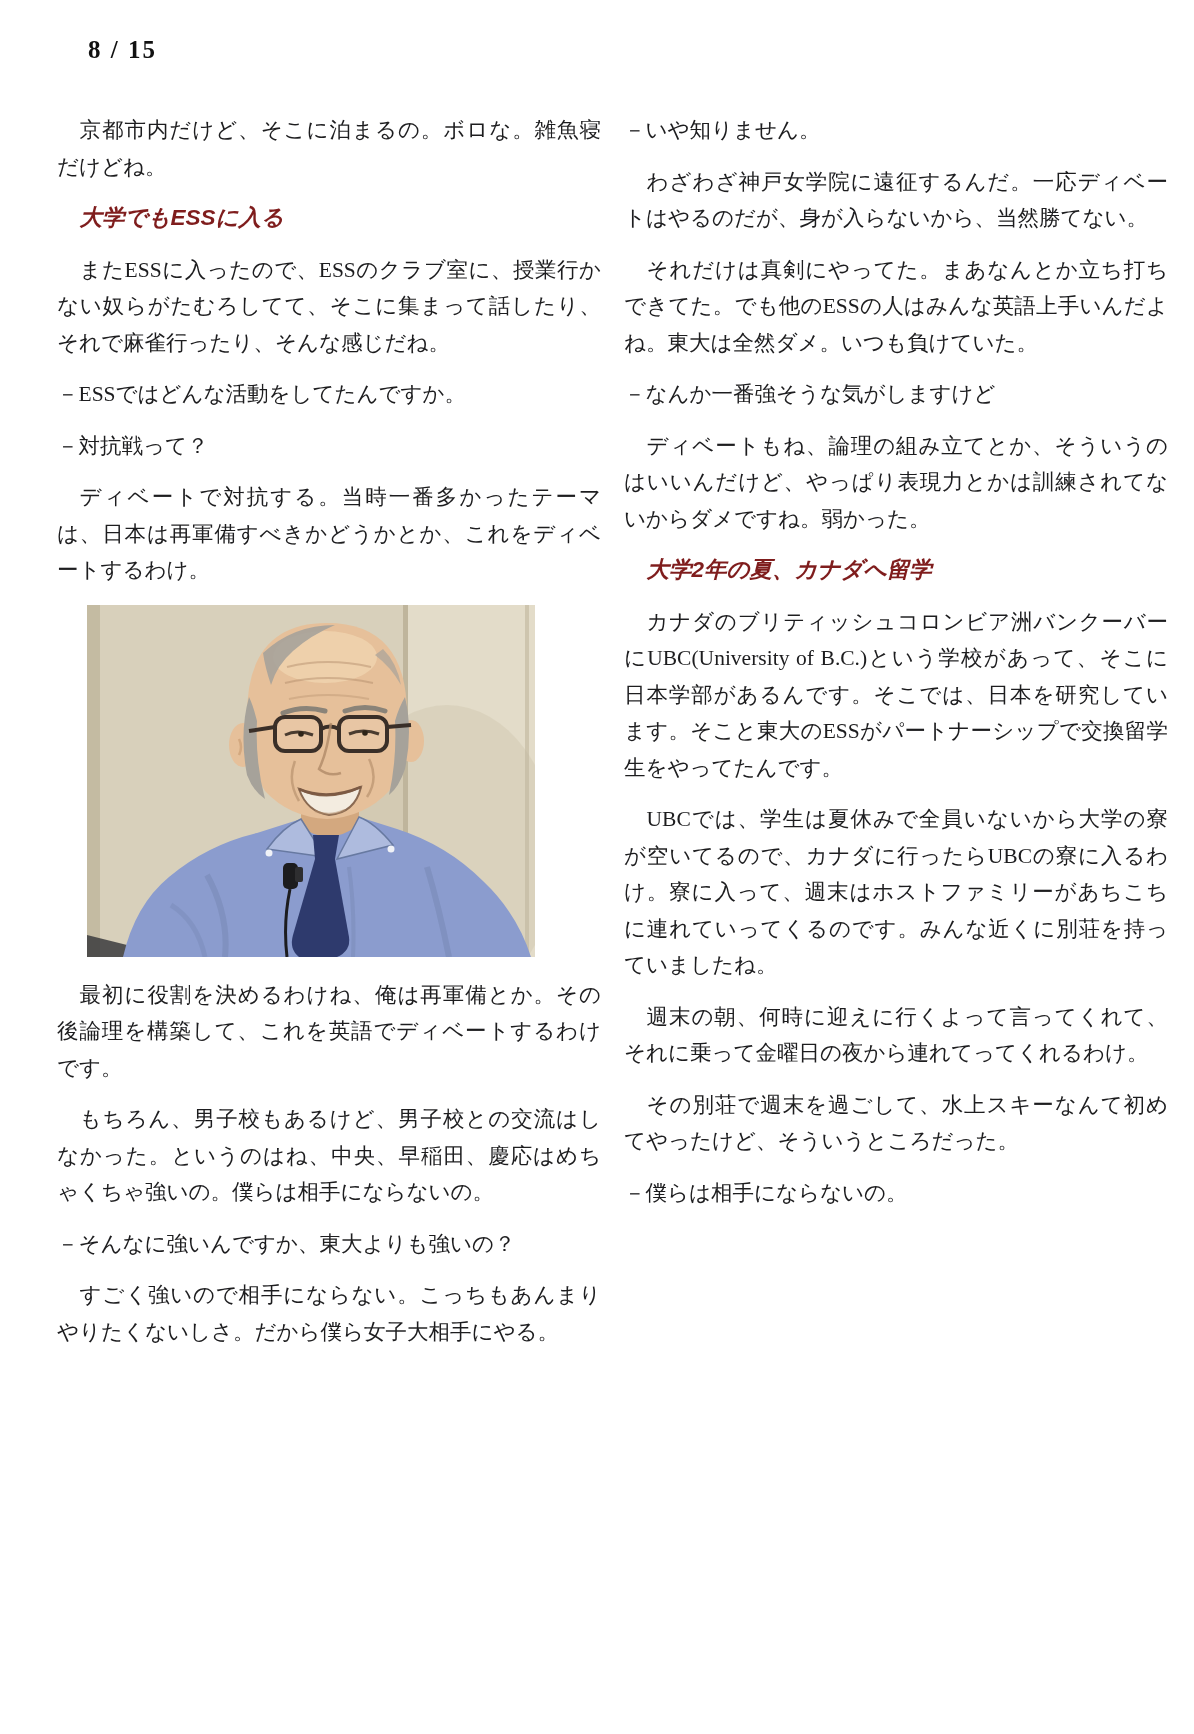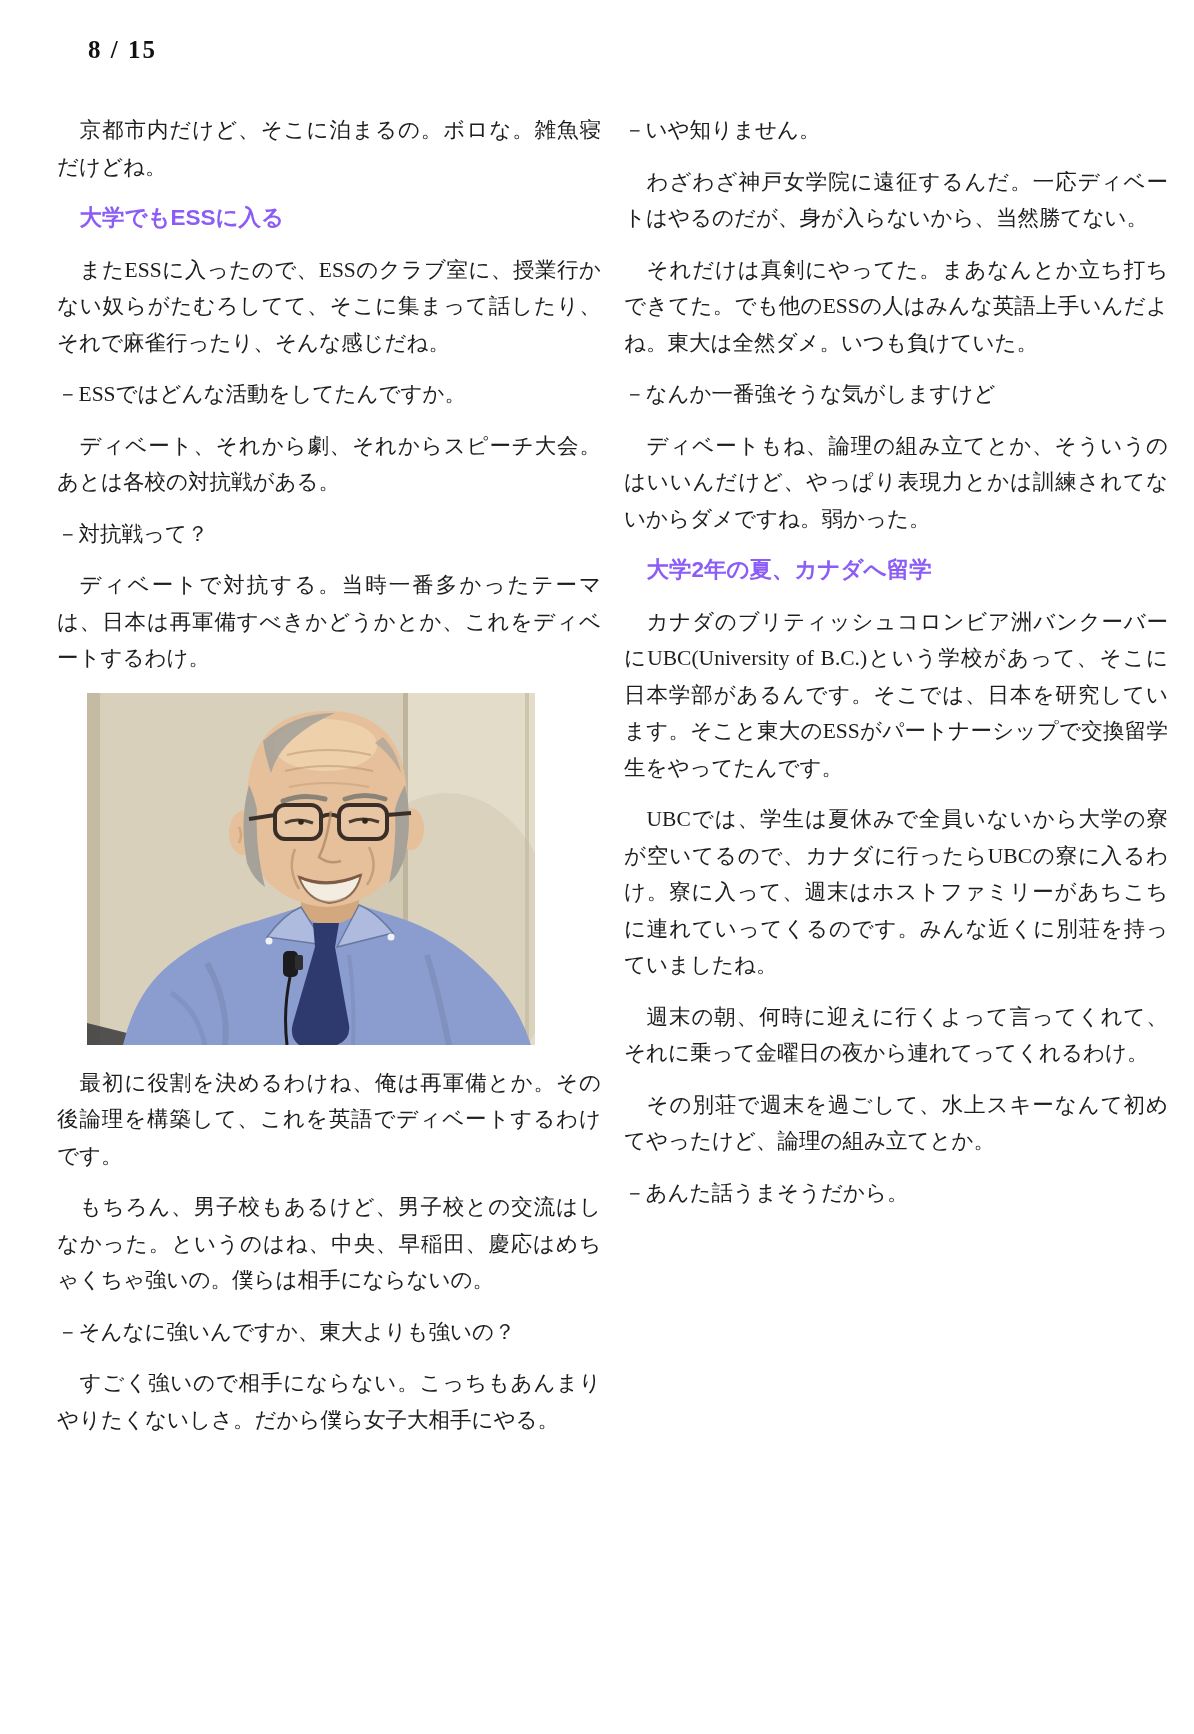--- a/index.html
+++ b/index.html
@@ -36,22 +36,23 @@
     text-align: justify;
   }
   .column p, .column h3 { margin: 0 0 15px 0; }
   .paragraph { text-indent: 1.05em; }
   .question  { text-indent: 0; }
   .heading {
     font-family: "Liberation Sans", "DejaVu Sans", sans-serif;
     font-size: 22.5px;
     font-weight: bold;
     text-indent: 1em;
-    color: #8b5cf6;
+    color: #7f1d1d;
     margin: 6px 0 18px 0;
+    font-style: italic;
   }
   figure.photo {
     margin: 16px 0 20px 30px;
     padding: 0;
     width: 448px;
     height: 352px;
     line-height: 0;
   }
   figure.photo svg { display: block; }
 </style>
@@ -59,21 +60,20 @@
 <body>
 
 <div class="page">
   <div class="page-number">8 / 15</div>
   <div class="columns">
     <div class="column">
         <p class="paragraph">京都市内だけど、そこに泊まるの。ボロな。雑魚寝だけどね。</p>
         <h3 class="heading">大学でもESSに入る</h3>
         <p class="paragraph">またESSに入ったので、ESSのクラブ室に、授業行かない奴らがたむろしてて、そこに集まって話したり、それで麻雀行ったり、そんな感じだね。</p>
         <p class="question">－ESSではどんな活動をしてたんですか。</p>
-        <p class="paragraph">ディベート、それから劇、それからスピーチ大会。あとは各校の対抗戦がある。</p>
         <p class="question">－対抗戦って？</p>
         <p class="paragraph">ディベートで対抗する。当時一番多かったテーマは、日本は再軍備すべきかどうかとか、これをディベートするわけ。</p>
         <figure class="photo">
     <svg viewBox="0 0 448 352" width="448" height="352" xmlns="http://www.w3.org/2000/svg">
 
       <rect width="448" height="352" fill="var(--wall)"></rect>
       <rect x="320" width="128" height="352" fill="var(--wall-light)"></rect>
       <ellipse cx="360" cy="250" rx="110" ry="150" fill="var(--wall-shadow)" opacity="0.30"></ellipse>
       <rect x="316" width="5" height="352" fill="var(--seam)"></rect>
       <rect x="438" width="4" height="352" fill="var(--seam)" opacity="0.6"></rect>
@@ -152,17 +152,17 @@
     <div class="column">
         <p class="question">－いや知りません。</p>
         <p class="paragraph">わざわざ神戸女学院に遠征するんだ。一応ディベートはやるのだが、身が入らないから、当然勝てない。</p>
         <p class="paragraph">それだけは真剣にやってた。まあなんとか立ち打ちできてた。でも他のESSの人はみんな英語上手いんだよね。東大は全然ダメ。いつも負けていた。</p>
         <p class="question">－なんか一番強そうな気がしますけど</p>
         <p class="paragraph">ディベートもね、論理の組み立てとか、そういうのはいいんだけど、やっぱり表現力とかは訓練されてないからダメですね。弱かった。</p>
         <h3 class="heading">大学2年の夏、カナダへ留学</h3>
         <p class="paragraph">カナダのブリティッシュコロンビア洲バンクーバーにUBC(University of B.C.)という学校があって、そこに日本学部があるんです。そこでは、日本を研究しています。そこと東大のESSがパートナーシップで交換留学生をやってたんです。</p>
         <p class="paragraph">UBCでは、学生は夏休みで全員いないから大学の寮が空いてるので、カナダに行ったらUBCの寮に入るわけ。寮に入って、週末はホストファミリーがあちこちに連れていってくるのです。みんな近くに別荘を持っていましたね。</p>
         <p class="paragraph">週末の朝、何時に迎えに行くよって言ってくれて、それに乗って金曜日の夜から連れてってくれるわけ。</p>
-        <p class="paragraph">その別荘で週末を過ごして、水上スキーなんて初めてやったけど、論理の組み立てとか。</p>
-        <p class="question">－あんた話うまそうだから。</p>
+        <p class="paragraph">その別荘で週末を過ごして、水上スキーなんて初めてやったけど、そういうところだった。</p>
+        <p class="question">－僕らは相手にならないの。</p>
       </div>
   </div>
 </div>
 
 </body></html>

